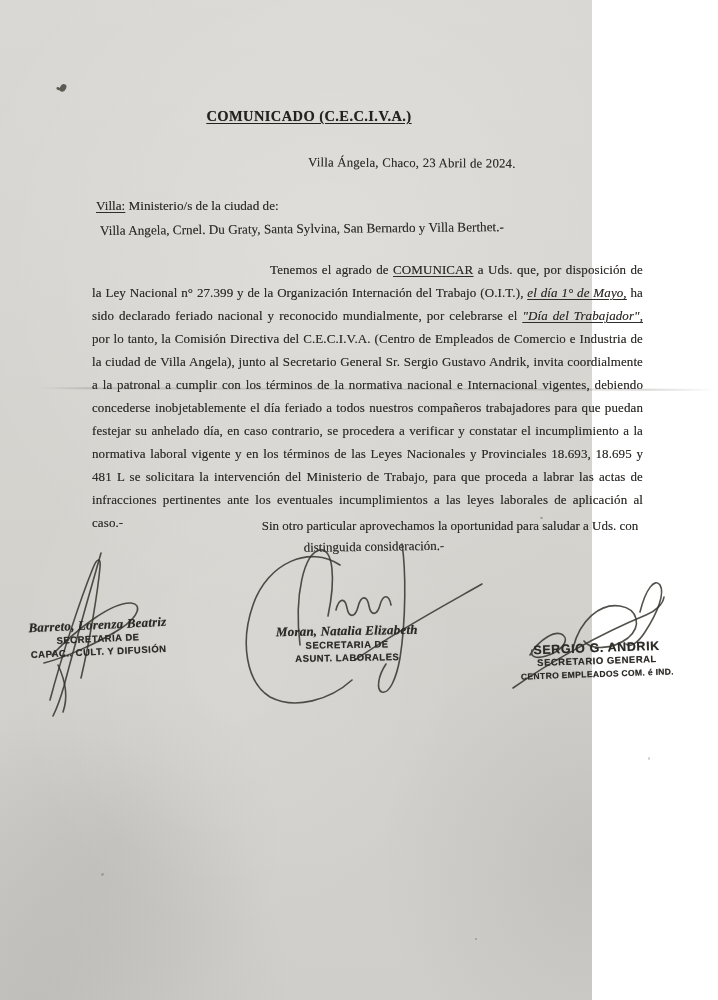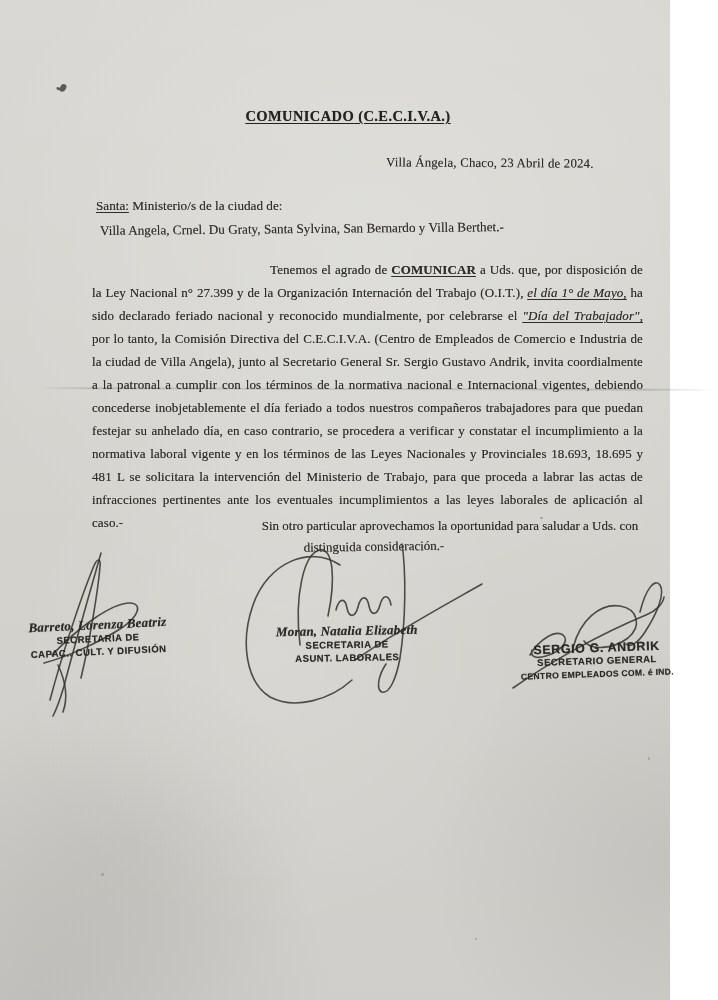--- a/index.html
+++ b/index.html
@@ -1,21 +1,21 @@
 <!DOCTYPE html>
 <html><head>
 <meta charset="utf-8">
 <style>
   html,body{margin:0;padding:0;}
   body{
     width:718px;height:1000px;overflow:hidden;
     font-family:"Liberation Serif","DejaVu Serif",serif;
   }
   .paper{
-    position:relative;width:670px;height:1000px;
+    position:relative;width:592px;height:1000px;
     background-color:#d5d4cf;
     background-image:
       radial-gradient(90% 55% at 55% 26%, rgba(255,255,255,.20), rgba(255,255,255,0) 70%),
       radial-gradient(55% 40% at 40% 66%, rgba(255,255,255,.13), rgba(255,255,255,0) 70%),
       radial-gradient(70% 45% at 6% 100%, rgba(58,56,50,.11), rgba(58,56,50,0) 62%),
       radial-gradient(60% 40% at 100% 86%, rgba(58,56,50,.09), rgba(58,56,50,0) 60%),
       radial-gradient(40% 25% at 20% 84%, rgba(58,56,50,.06), rgba(58,56,50,0) 70%),
       linear-gradient(183deg, #d9d8d4 0%, #d3d2cd 55%, #cfceca 100%);
     color:#2f2d29;
   }
@@ -37,21 +37,21 @@
     text-shadow:0 0 .6px rgba(47,45,41,.5);
   }
   .rec-line2{transform:rotate(-.55deg);transform-origin:left center;margin-left:4px;}
   .u{text-decoration:underline;text-underline-offset:2px;}
   .body-par{
     position:absolute;left:92px;top:258px;width:551px;margin:0;
     font-size:13px;line-height:23px;text-align:justify;text-indent:178px;
     letter-spacing:.1px;
     text-shadow:0 0 .65px rgba(47,45,41,.55);
   }
-  .bu{font-weight:700;text-decoration:underline;text-underline-offset:2px;}
+  .bu{font-weight:400;text-decoration:underline;text-underline-offset:2px;}
   .biu{font-weight:400;font-style:italic;text-decoration:underline;text-underline-offset:2px;}
   .crease{
     position:absolute;left:38px;top:388px;width:678px;height:2px;
     background:linear-gradient(90deg, rgba(50,48,42,0), rgba(50,48,42,.17) 8%, rgba(50,48,42,.13) 55%, rgba(50,48,42,.18) 90%, rgba(50,48,42,0));
     transform:rotate(.15deg);filter:blur(.4px);
   }
   .closing{
     position:absolute;left:76px;top:514px;width:600px;
     font-size:13px;line-height:24px;
     text-shadow:0 0 .65px rgba(47,45,41,.55);
@@ -103,21 +103,21 @@
   <div class="speck speck-b"></div>
 
   <div class="speck speck-d"></div>
   <div class="speck speck-e"></div>
 
   <h1 class="title">COMUNICADO (C.E.C.I.V.A.)</h1>
 
   <div class="dateline">Villa Ángela, Chaco, 23 Abril de 2024.</div>
 
   <div class="recipients">
-    <div class="rec-line1"><span class="u">Santa:</span><span>  Ministerio/s de la ciudad de:</span></div>
+    <div class="rec-line1"><span class="u">Villa:</span><span>  Ministerio/s de la ciudad de:</span></div>
     <div class="rec-line2">Villa Angela, Crnel. Du Graty, Santa Sylvina, San Bernardo y Villa Berthet.-</div>
   </div>
 
   <p class="body-par"><span>Tenemos el agrado de </span><span class="bu">COMUNICAR</span><span> a Uds. que, por disposición de la Ley Nacional n° 27.399 y de la Organización Internación del Trabajo (O.I.T.), </span><span class="biu">el día 1° de Mayo,</span><span> ha sido declarado feriado nacional y reconocido mundialmente, por celebrarse el </span><span class="biu">"Día del Trabajador",</span><span> por lo tanto, la Comisión Directiva del C.E.C.I.V.A. (Centro de Empleados de Comercio e Industria de la ciudad de Villa Angela), junto al Secretario General Sr. Sergio Gustavo Andrik, invita coordialmente a la patronal a cumplir con los términos de la normativa nacional e Internacional vigentes, debiendo concederse inobjetablemente el día feriado a todos nuestros compañeros trabajadores para que puedan festejar su anhelado día, en caso contrario, se procedera a verificar y constatar el incumplimiento a la normativa laboral vigente y en los términos de las Leyes Nacionales y Provinciales 18.693, 18.695 y 481 L se solicitara la intervención del Ministerio de Trabajo, para que proceda a labrar las actas de infracciones pertinentes ante los eventuales incumplimientos a las leyes laborales de aplicación al caso.-</span></p>
 
   <div class="crease"></div>
 
   <div class="closing">
     <div class="closing-l1">Sin otro particular aprovechamos la oportunidad para saludar a Uds. con</div>
     <div class="closing-l2">distinguida consideración.-</div>

